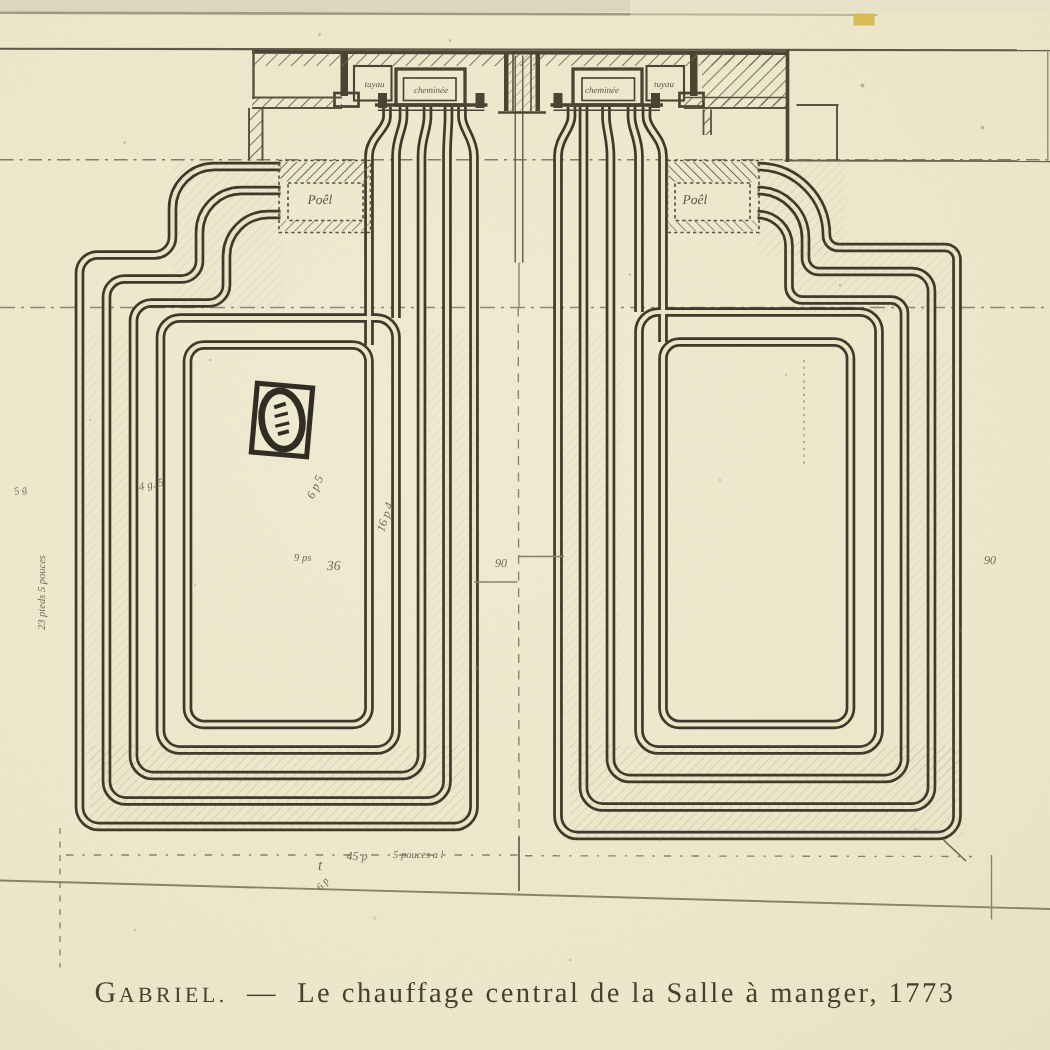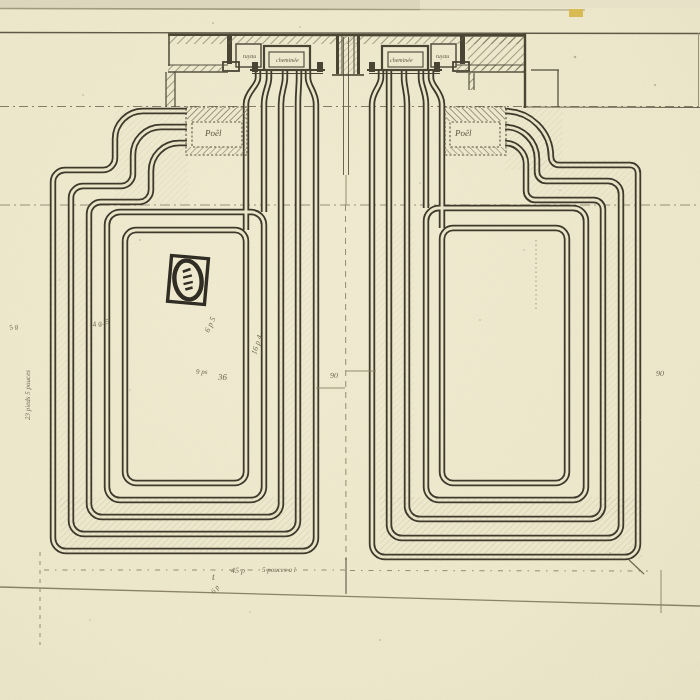--- a/index.html
+++ b/index.html
@@ -220,13 +220,14 @@
         <circle cx="250" cy="612" r="0.8" opacity="0.4"></circle>
         <circle cx="420" cy="183" r="0.8" opacity="0.4"></circle>
         <circle cx="60" cy="280" r="0.8" opacity="0.35"></circle>
         <circle cx="575" cy="57" r="1.3" opacity="0.5"></circle>
         <circle cx="213" cy="23" r="1" opacity="0.4"></circle>
         <circle cx="524" cy="250" r="0.9" opacity="0.3"></circle>
         <circle cx="160" cy="520" r="0.8" opacity="0.3"></circle>
         <circle cx="440" cy="560" r="0.8" opacity="0.35"></circle>
       </g>
 </svg>
+<div class="cap"><span style="font-size:20px;">G</span><span class="sc">ABRIEL.</span>&nbsp; — &nbsp;Le chauffage central de la Salle à manger, 1773</div>
 </div>
 
 </body></html>

